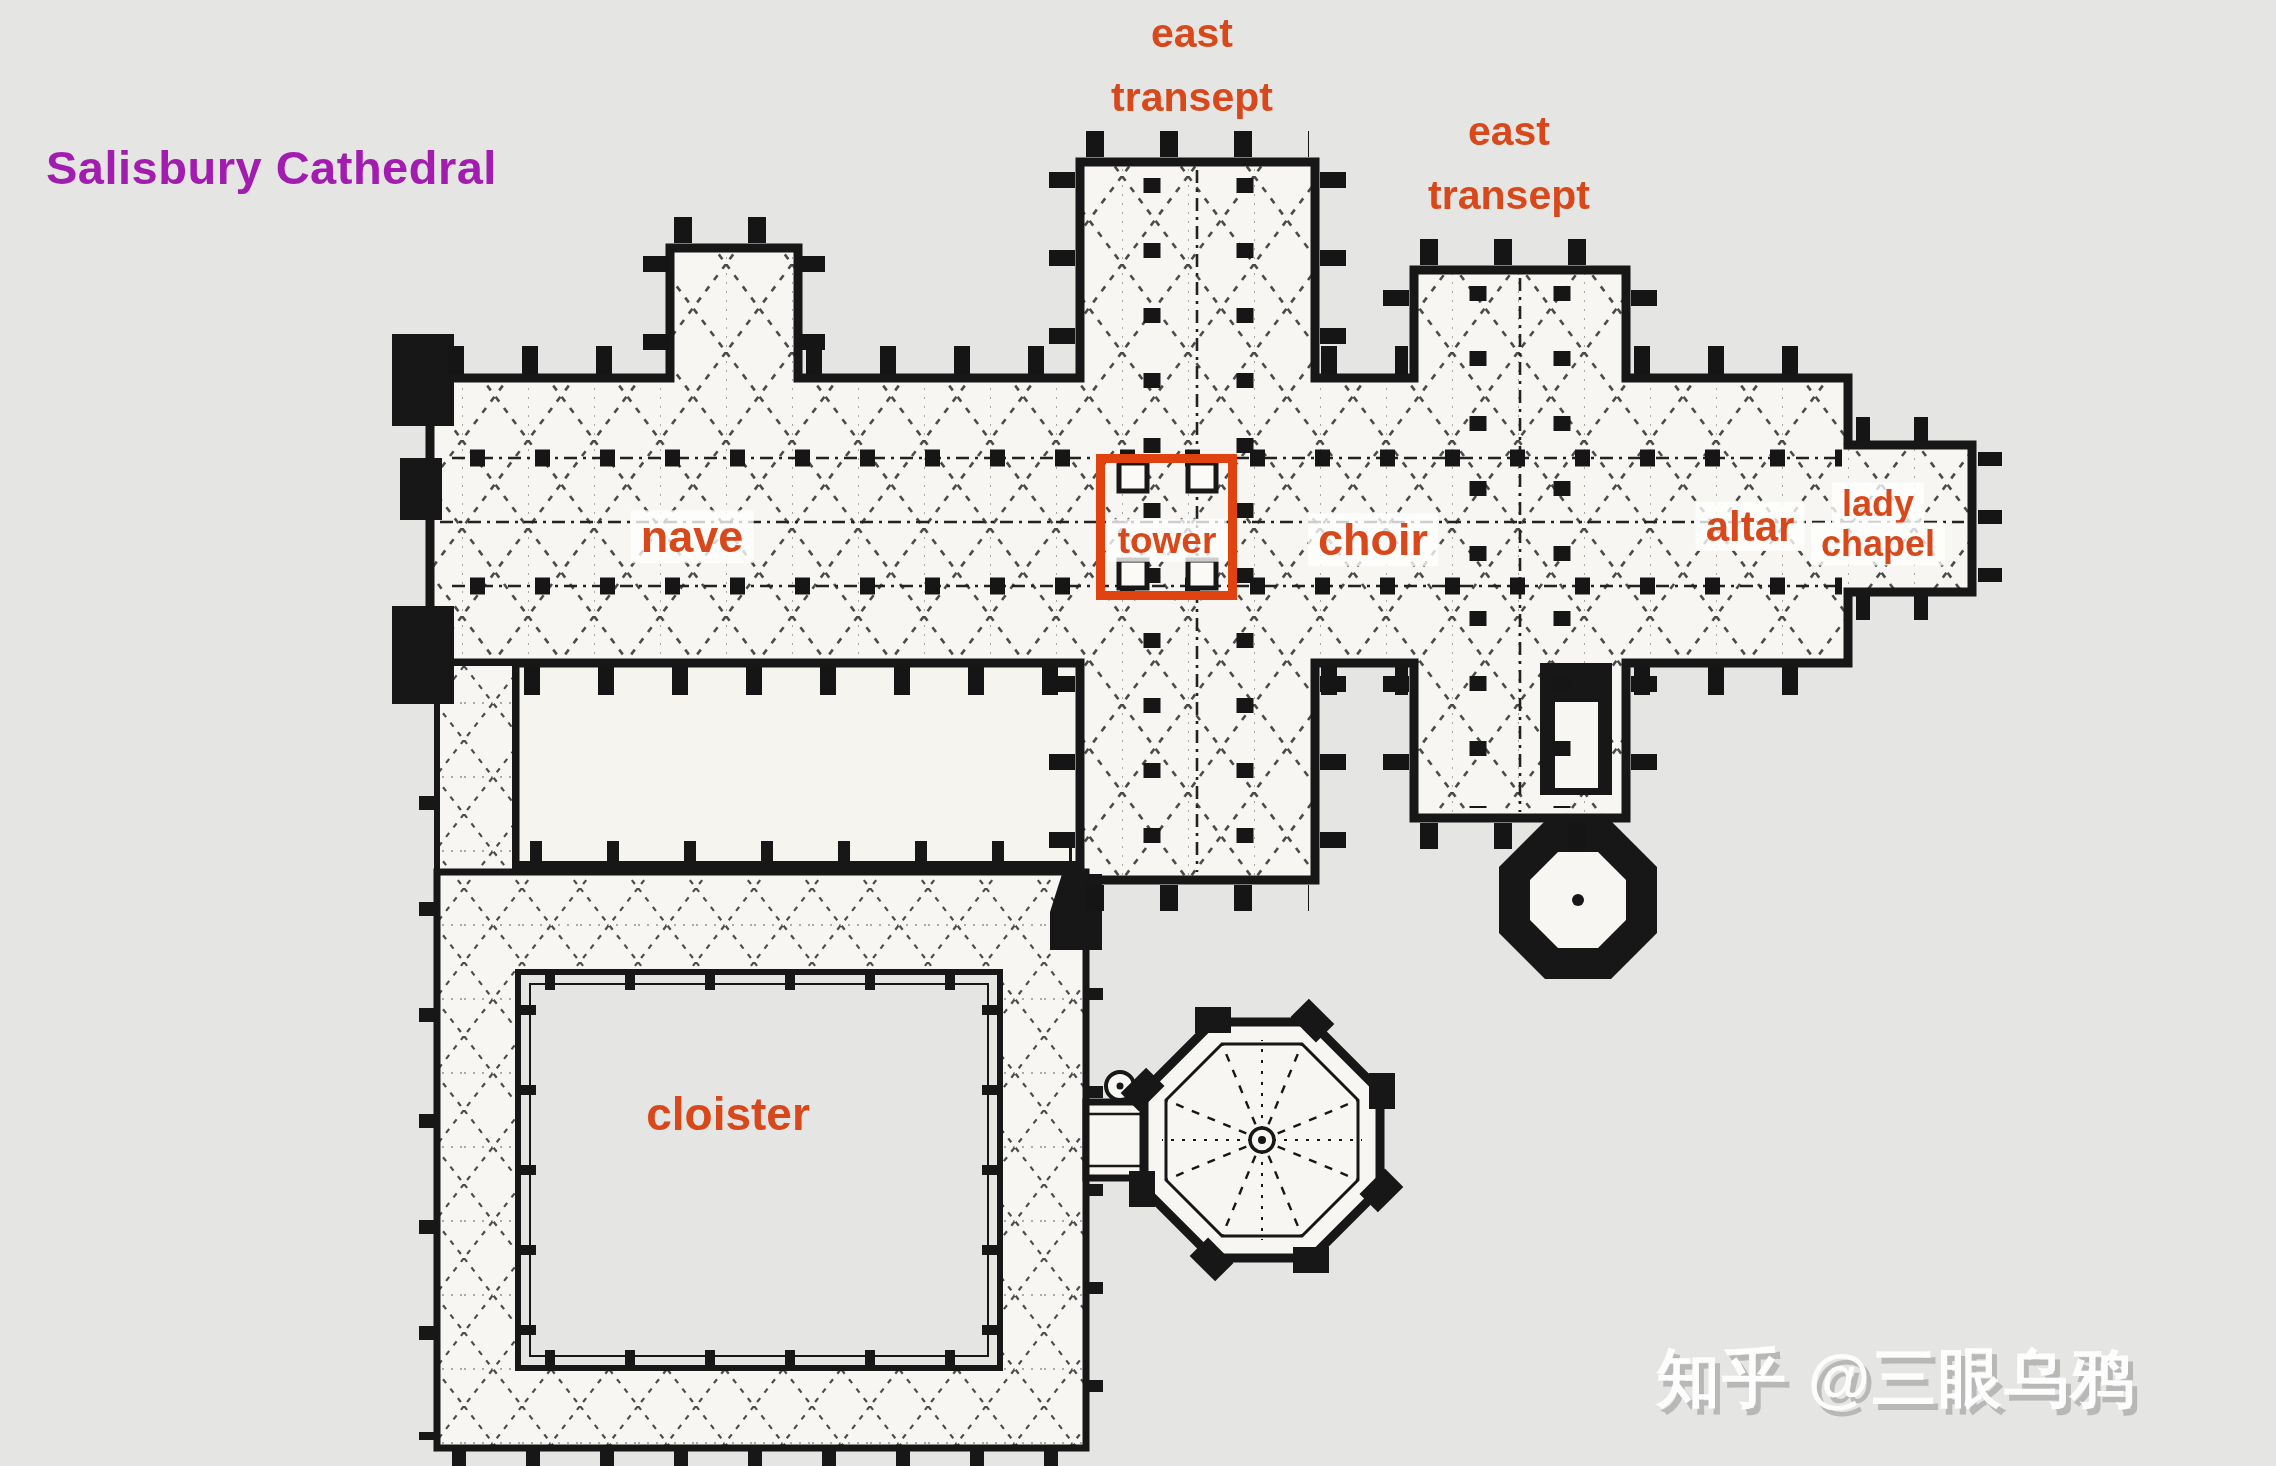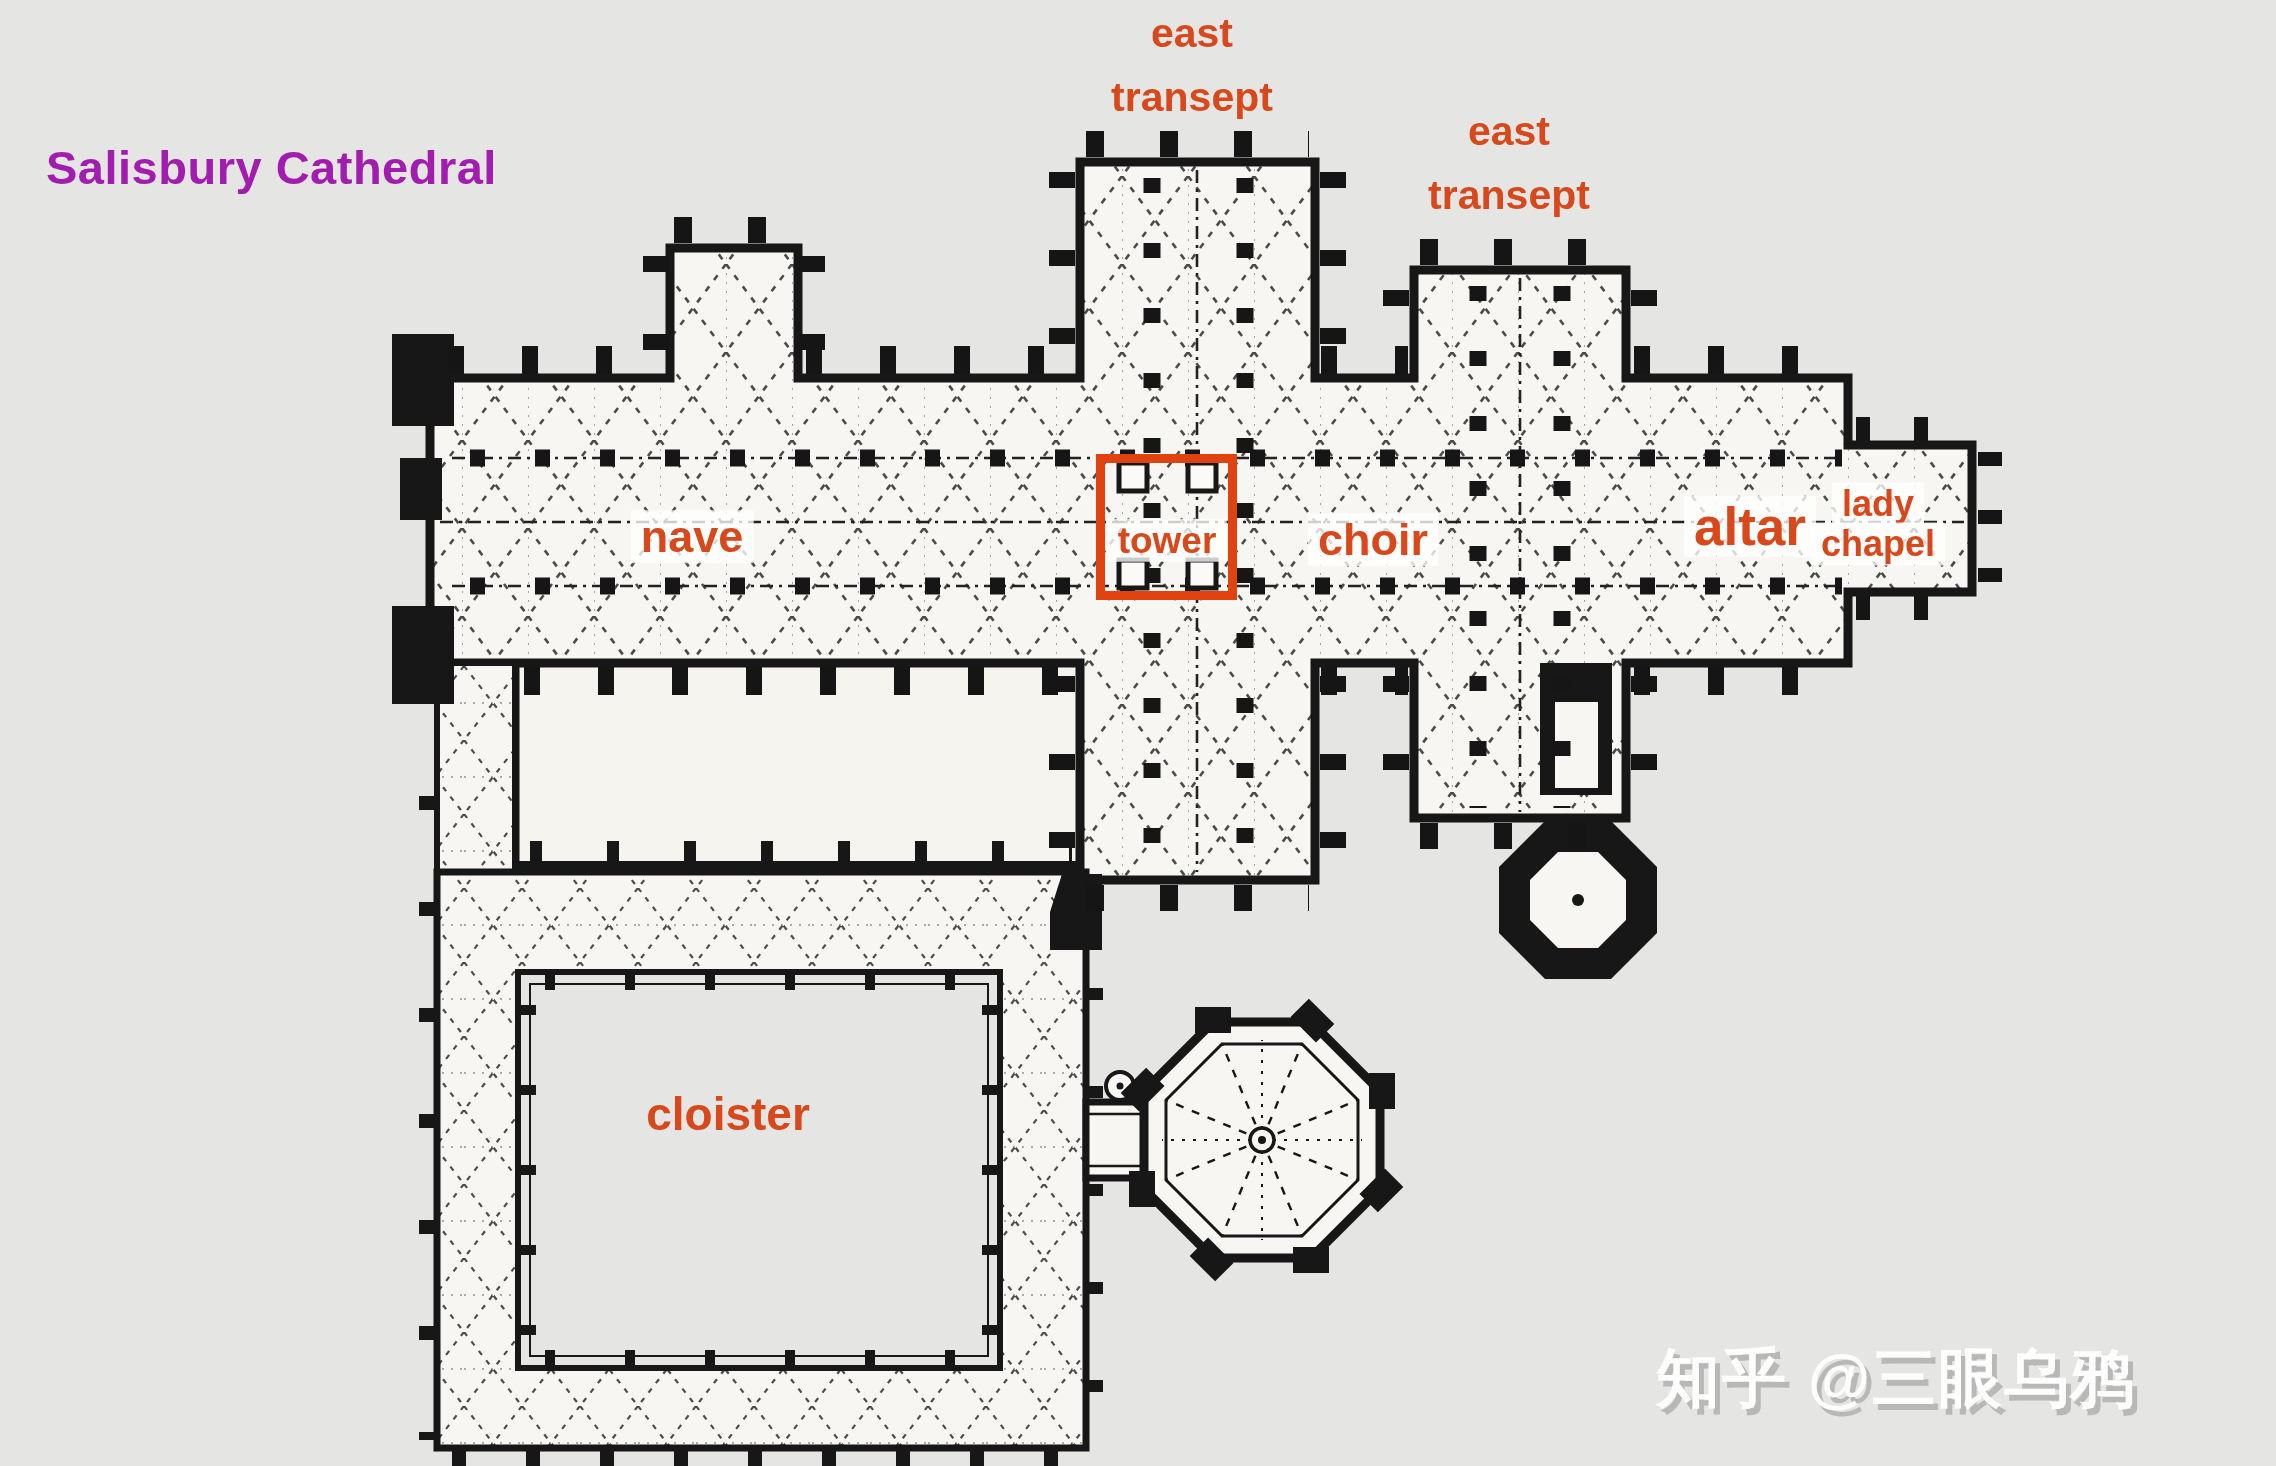--- a/index.html
+++ b/index.html
@@ -23,21 +23,21 @@
   .lbl .bg{background:rgba(255,255,255,.78);padding:1px 10px;border-radius:2px;}
   .two-line{line-height:1.55;}
   #title{
     position:absolute;left:46px;top:140px;color:#a21caf;
     font-size:47px;font-weight:800;letter-spacing:.5px;
   }
   #label-west-transept{left:1192px;top:66px;font-size:41px;}
   #label-east-transept{left:1509px;top:164px;font-size:41px;}
   #label-nave{left:692px;top:537px;font-size:45px;}
   #label-choir{left:1373px;top:540px;font-size:45px;}
-  #label-altar{left:1750px;top:527px;font-size:53px;text-align:right;}
+  #label-altar{left:1750px;top:527px;font-size:42px;text-align:right;}
   #label-lady-chapel{left:1878px;top:524px;font-size:36px;line-height:1.1;}
   #label-cloister{left:728px;top:1114px;font-size:46px;text-align:center;}
   #tower-box{
     position:absolute;left:1096px;top:454px;width:141px;height:146px;
     border:9px solid var(--tower-box);box-sizing:border-box;
   }
   #label-tower{left:1167px;top:541px;font-size:37px;}
   #watermark{
     position:absolute;left:1896px;top:1378px;transform:translate(-50%,-50%);
     color:#fdfdfd;font-size:64px;font-weight:700;white-space:nowrap;

